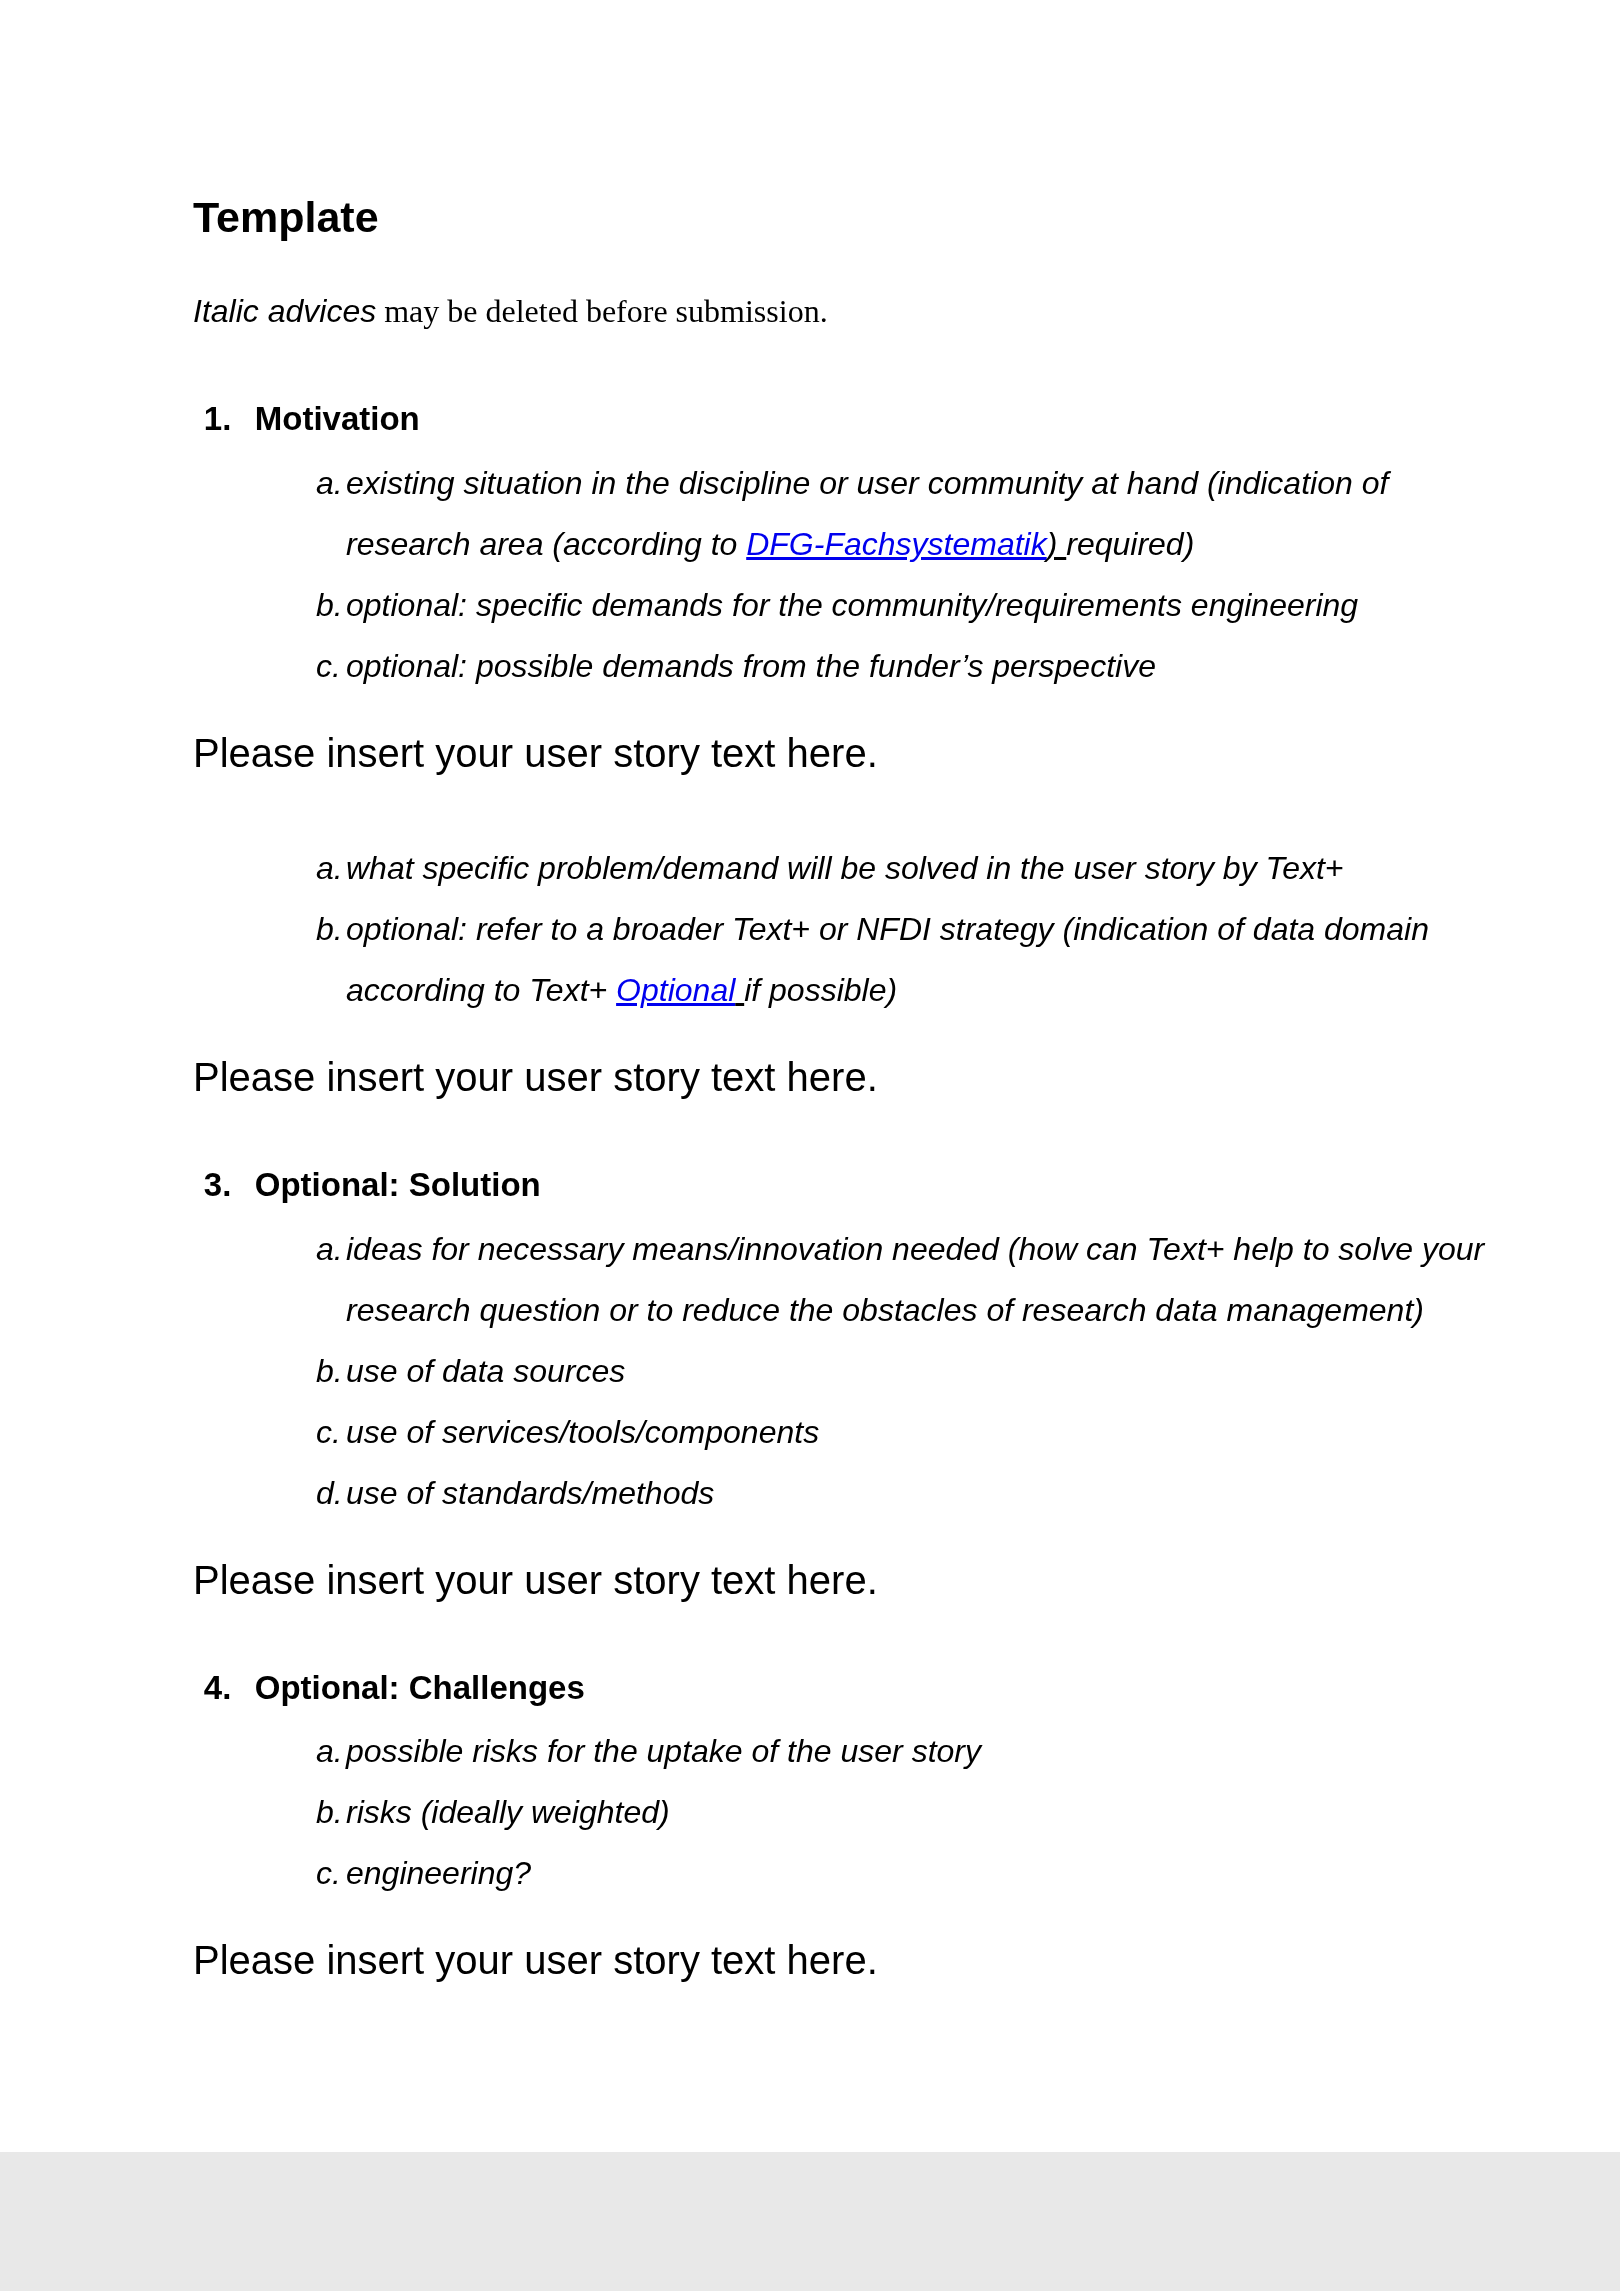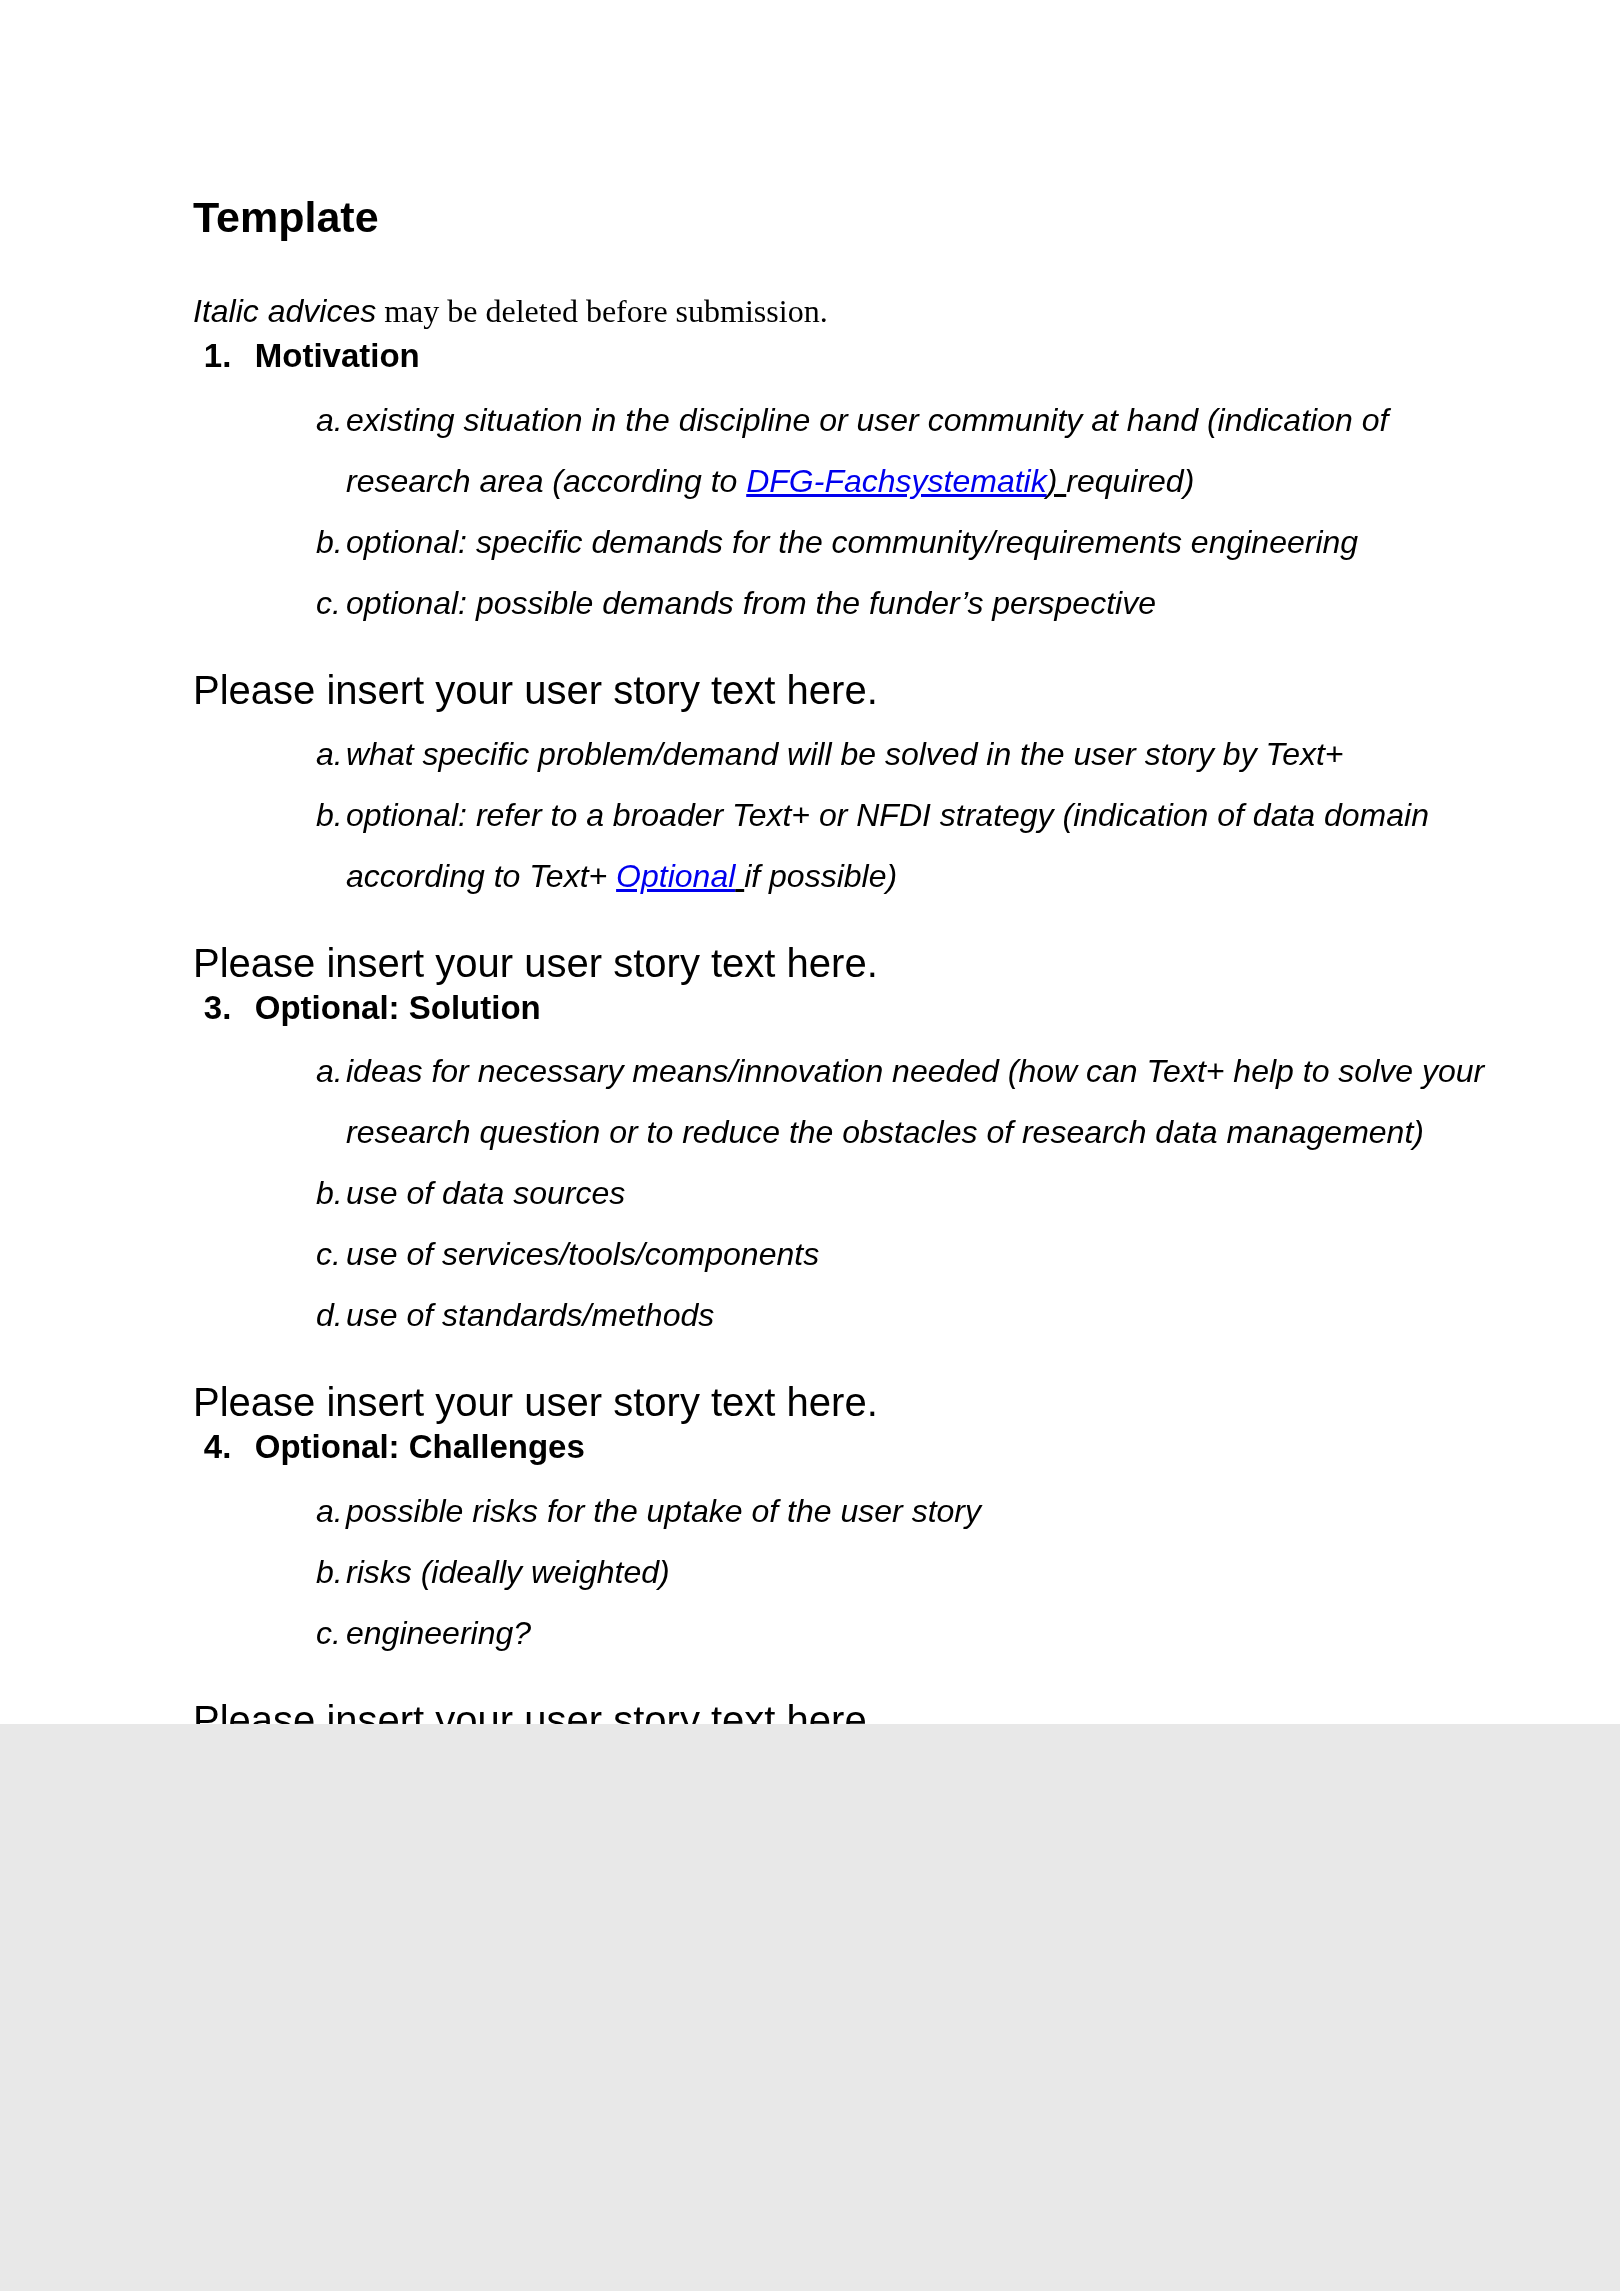--- a/index.html
+++ b/index.html
@@ -10,38 +10,38 @@
   }
   *{margin:0;padding:0;box-sizing:border-box;}
   html,body{background:#e8e8e8;}
   body{
     font-family:"Liberation Sans","DejaVu Sans",sans-serif;
     color:var(--text-color);
   }
   .page{
     position:relative;
     width:1620px;
-    height:1724px;
+    height:2152px;
     background:var(--bg-color);
     overflow:hidden;
     padding:192px 193px 0 193px;
   }
   .doc-title{
     font-size:43px;
     line-height:51px;
     font-weight:bold;
     white-space:nowrap;
   }
   .subtitle{
     margin-top:47px;
     font-size:32px;
     line-height:43px;
     white-space:nowrap;
   }
-  .section{}
+  .section{margin-top:63px;}
   .section-heading{
     font-size:33px;
     line-height:45px;
     font-weight:bold;
     white-space:nowrap;
   }
   .sec-num{display:inline-block;margin-left:10.8px;width:51px;}
   .advice-list{margin-top:11.8px;}
   .item-line{
     position:relative;

